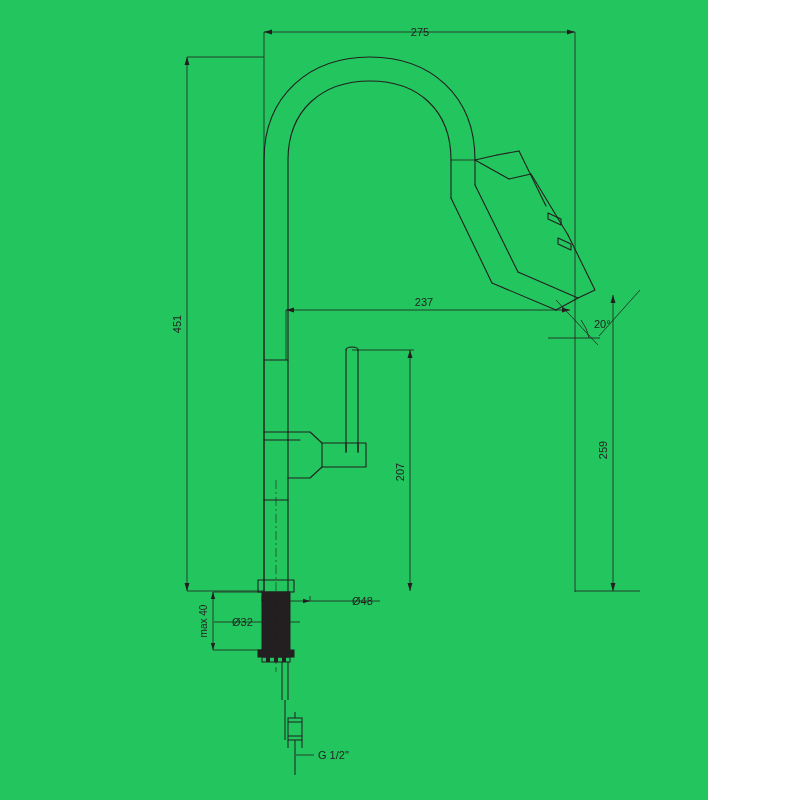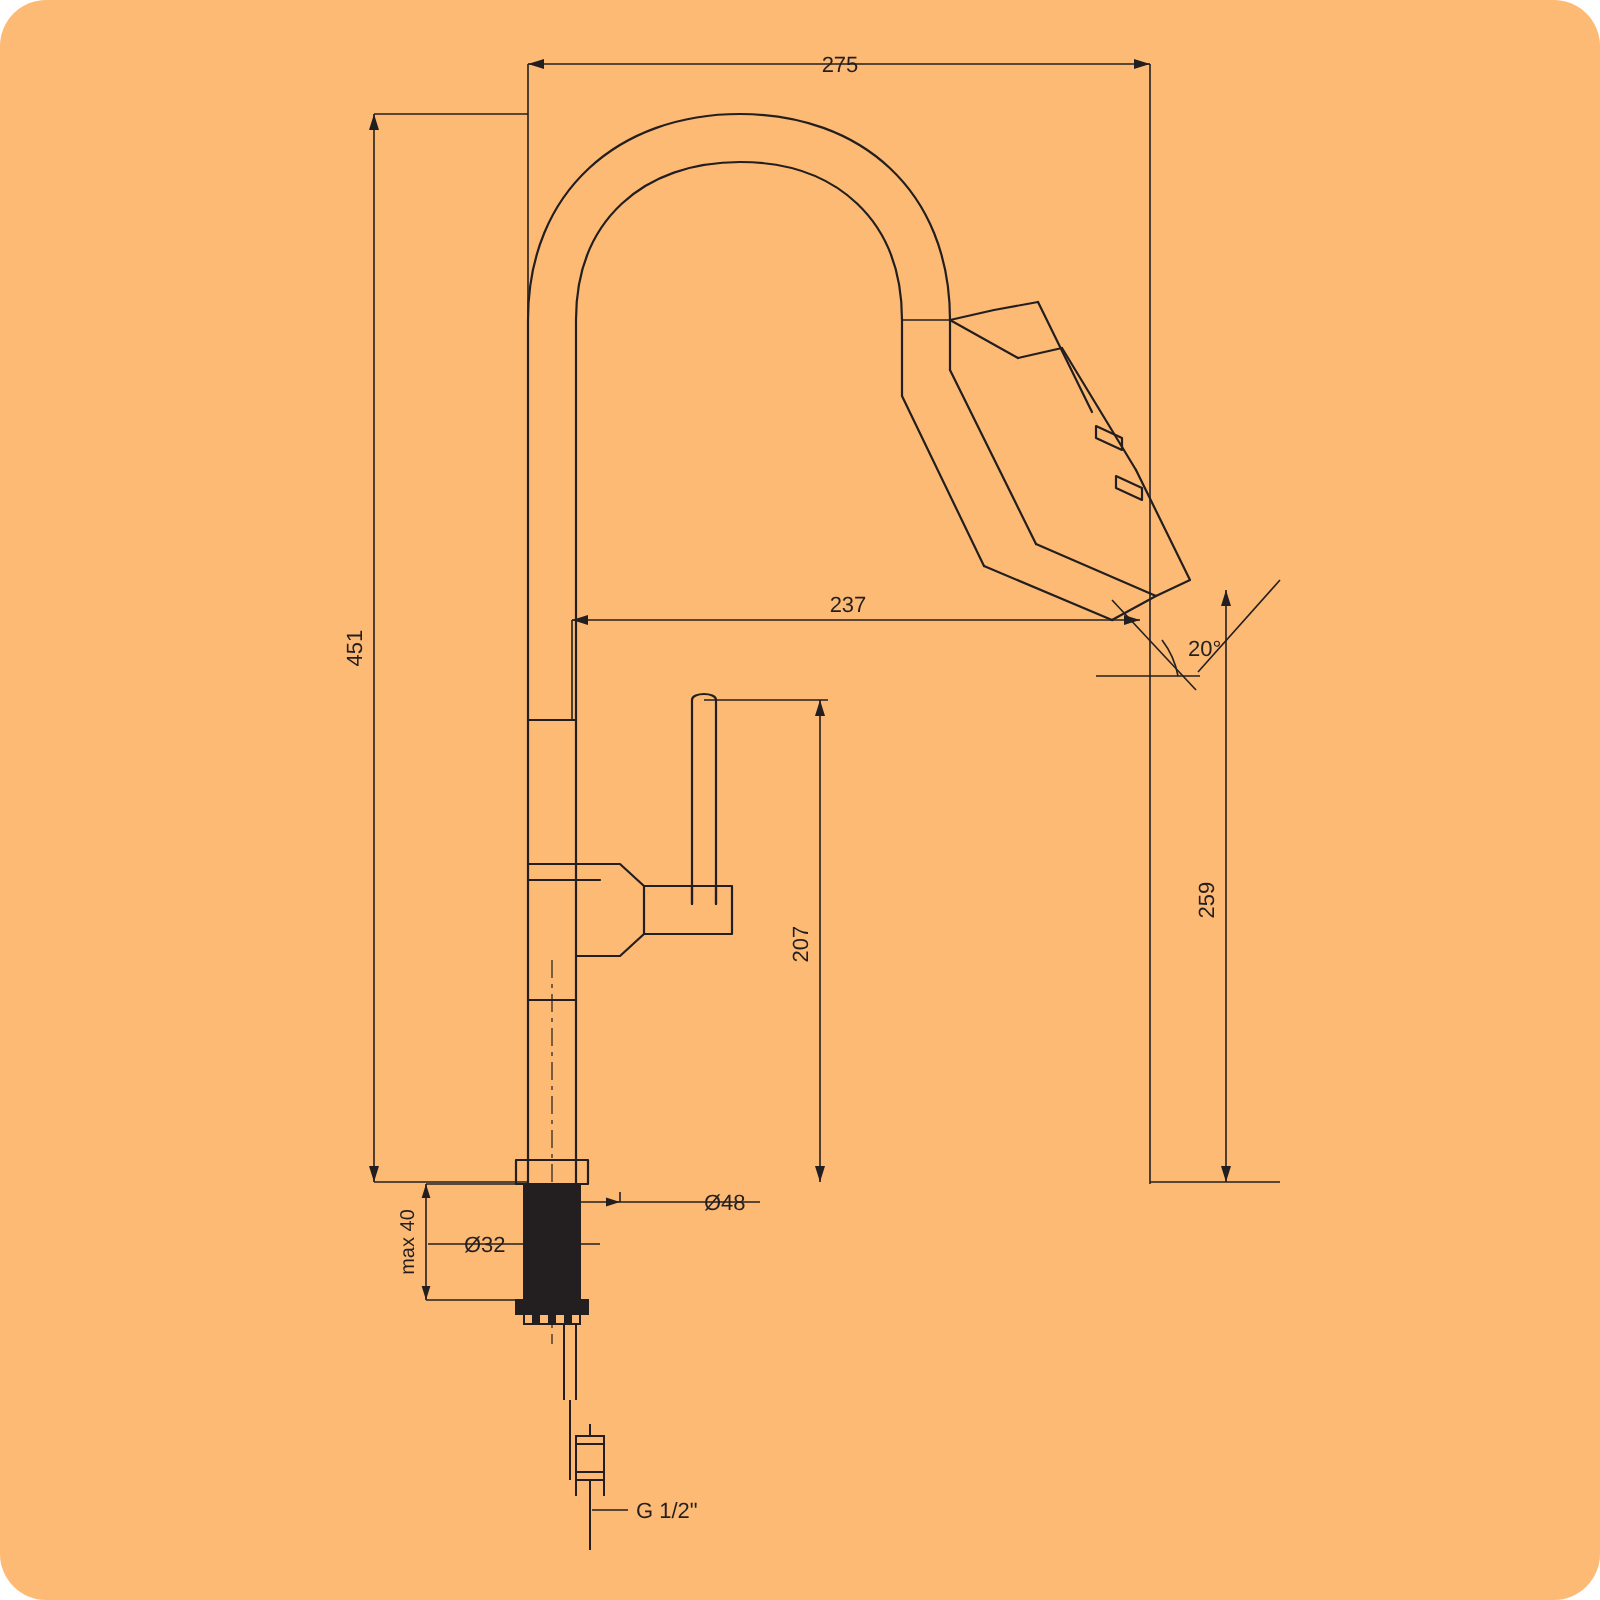--- a/index.html
+++ b/index.html
@@ -5,25 +5,24 @@
   html, body {
     margin: 0;
     padding: 0;
     background: #ffffff;
   }
   body {
     font-family: "Liberation Sans", sans-serif;
   }
   #canvas {
     position: relative;
-    width: 800px;
+    width: 708px;
     height: 800px;
-    background: #fdba74;
+    background: #22c55e;
     overflow: hidden;
-    border-radius: 23px;
   }
   svg.drawing {
     position: absolute;
     left: 0;
     top: 0;
     width: 800px;
     height: 800px;
   }
   .dimtext {
     font-family: "Liberation Sans", sans-serif;

